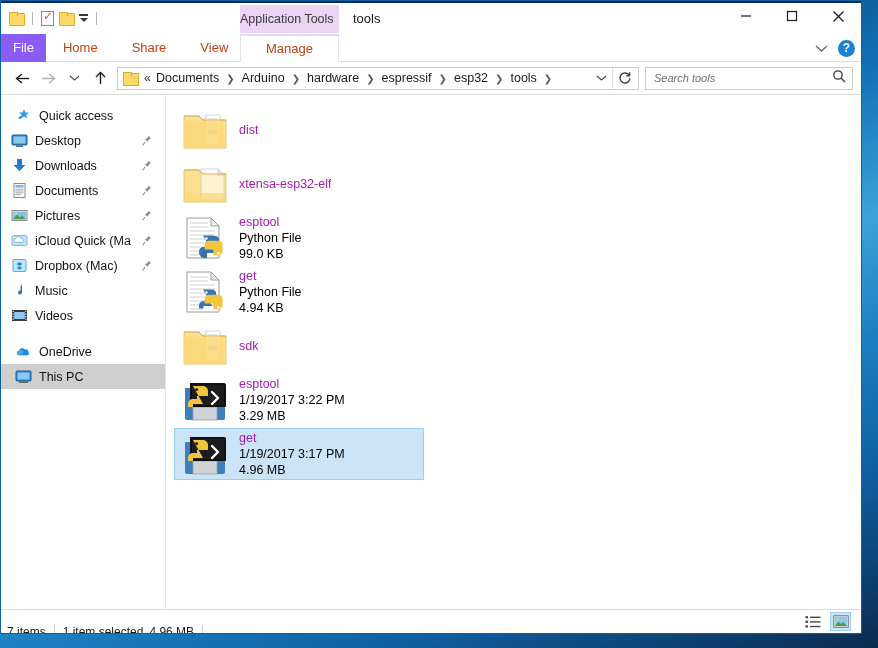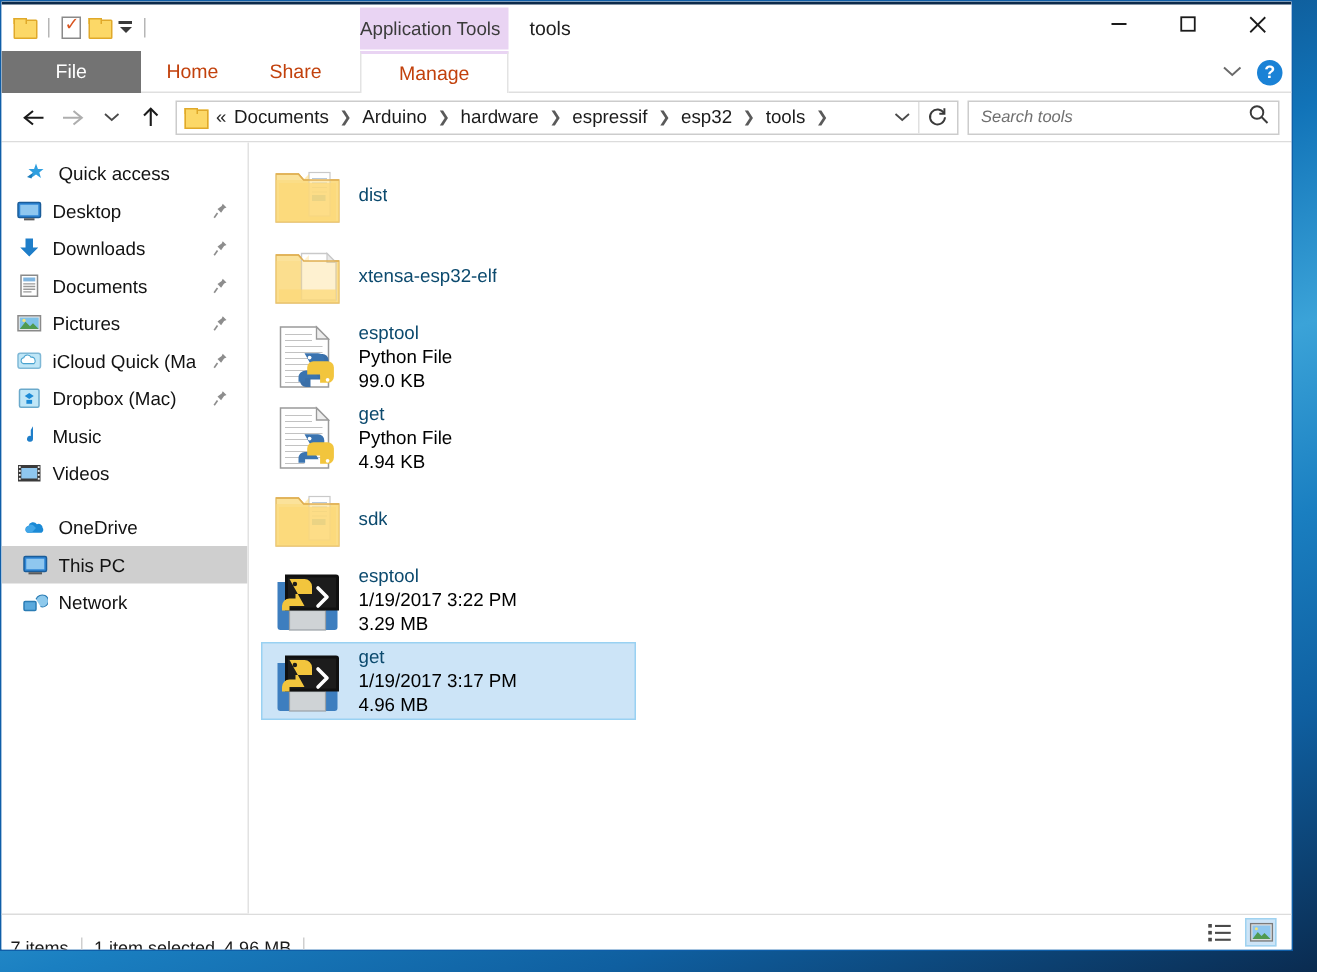--- a/index.html
+++ b/index.html
@@ -86,21 +86,21 @@
   
   .ribbon {
     height: 28px; background:#ffffff; position:relative;
     border-bottom:1px solid #dfdfdf; flex:0 0 auto;
   }
   .tabs { display:flex; height:28px; }
   .tab {
     height:28px; line-height:28px; padding:0 17px;
     font-size:13px; color:#c2410c; white-space:nowrap;
   }
-  .tab.file { background:#737373; color:#ffffff; padding:0 36px; }
+  .tab.file { background:#8b5cf6; color:#ffffff; padding:0 12px; }
   .tab.manage {
     position:absolute; left:239px; top:0; width:99px; padding:0;
     text-align:center; border-top:2px solid #e9d4f3;
     border-left:1px solid #e3e3e3; border-right:1px solid #e3e3e3;
     background:#ffffff; line-height:26px;
   }
   .ribbon-right {
     position:absolute; right:6px; top:0; height:28px;
     display:flex; align-items:center; gap:10px;
   }
@@ -195,21 +195,21 @@
     margin: 1px 0 1px 8px;
     border:1px solid transparent;
   }
   .tile.selected { background:#cce4f7; border:1px solid #99d1f2; }
   .tile .iconbox {
     width:48px; height:48px; flex:0 0 48px; margin-right:10px;
     position:relative;
   }
   .tile .meta { min-width:0; }
   .tile .name {
-    font-size:12.5px; color:#0c4a6e; line-height:15px;
+    font-size:12.5px; color:#a21caf; line-height:15px;
     white-space:nowrap; overflow:hidden;
   }
   .tile .sub {
     font-size:12.5px; color:#000000; line-height:16px; white-space:nowrap;
   }
 
   
   .ic-folder { position:absolute; inset:0; }
   
   .ic-py { position:absolute; inset:0; }
@@ -523,29 +523,20 @@
         <span class="ico">
           <svg width="17" height="17" viewBox="0 0 17 17">
               <rect x="1" y="3" width="15" height="10" rx="1" fill="#2f86d6" stroke="#1a5c99"></rect>
               <rect x="2.5" y="4.5" width="12" height="7" fill="#8fc7ef"></rect>
               <rect x="4" y="13.5" width="9" height="1.4" fill="#5a5a5a"></rect>
             </svg>
         </span>
         <span class="lbl">This PC</span>
       </div>
 
-      <div class="navitem">
-        <span class="ico">
-          <svg width="17" height="17" viewBox="0 0 17 17">
-              <rect x="1" y="8" width="8" height="6" rx="0.8" fill="#5aa9dd" stroke="#2b7cb4"></rect>
-              <path d="M9 6.5 a4.5 4.5 0 0 1 6 -2.5 a4 4 0 0 1 -3 7.4" fill="#8ec9ec" stroke="#2b7cb4" stroke-width="0.7"></path>
-            </svg>
-        </span>
-        <span class="lbl">Network</span>
-      </div>
     </div>
 
     <div class="content">
       <div class="tiles">
 
         <div class="tile">
           <div class="iconbox">
             <svg class="ic-folder" viewBox="0 0 48 48">
               <path d="M3 10 h15 l3.5 4 H45 v28 H3 Z" fill="#fbe29a" stroke="#e3bb62" stroke-width="0.9"></path>
               <rect x="25" y="9" width="14" height="29" fill="#ffffff" stroke="#c9c9c9" stroke-width="0.8"></rect>

